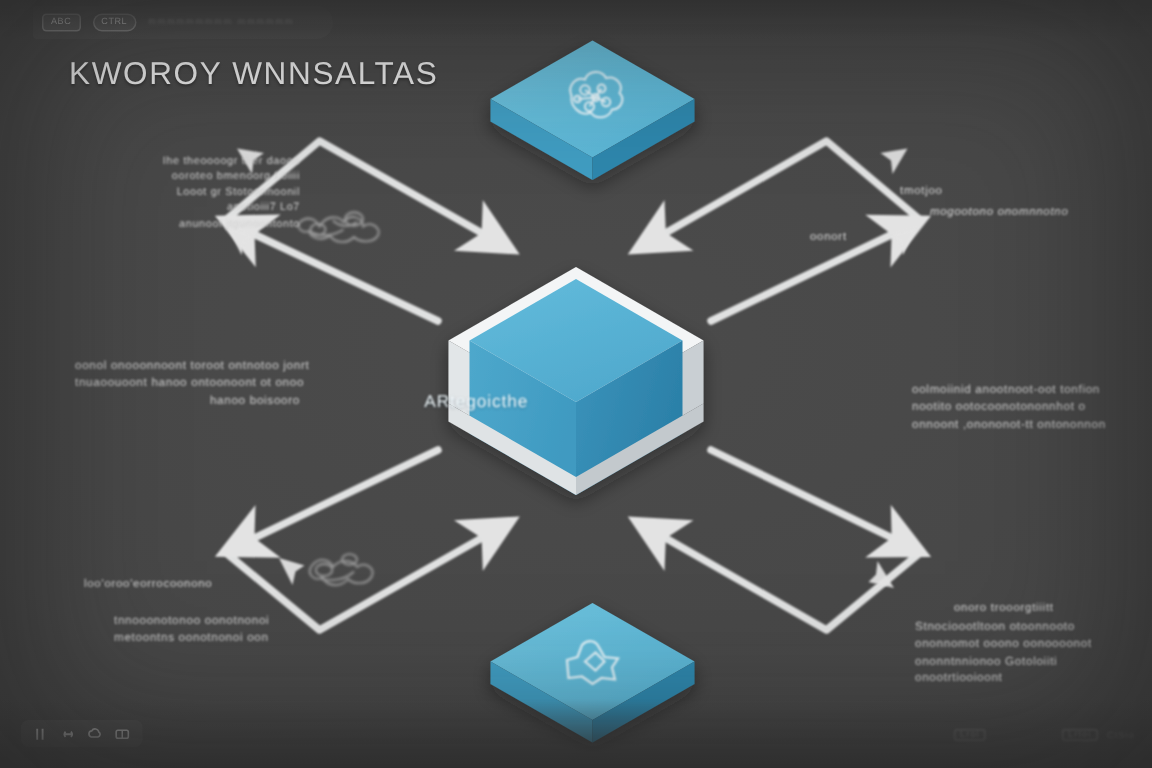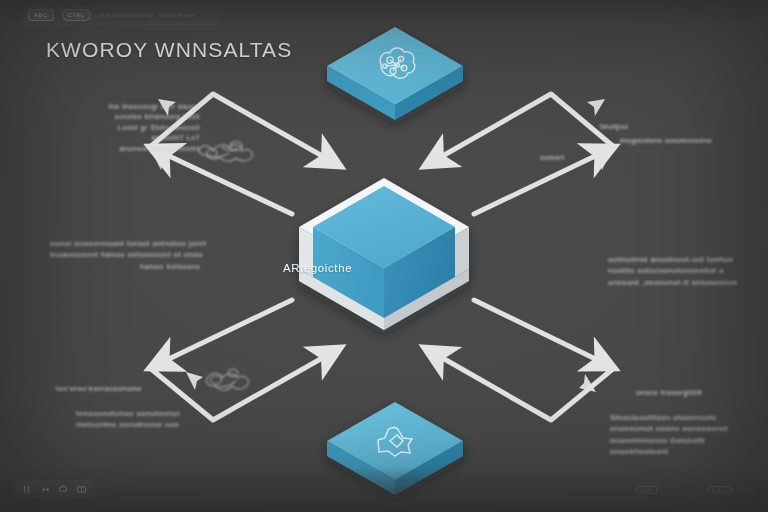--- a/index.html
+++ b/index.html
@@ -244,21 +244,21 @@
   <div class="tblock l" style="left:540px;top:133px;">
     <div class="label">oonort</div>
   </div>
 
   <div class="tblock l" style="left:608px;top:234px;width:165px;">
     <div class="tline small">oolmoiinid  anootnoot-oot tonfion</div>
     <div class="tline small">nootito ootocoonotononnhot o</div>
     <div class="tline small">onnoont ,onononot-tt  ontononnon</div>
   </div>
 
-  <div class="tblock l" style="left:636px;top:368px;text-align:center;">
+  <div class="tblock l" style="left:636px;top:380px;text-align:center;">
     <div class="label">onoro   trooorgtiiitt</div>
   </div>
   <div class="tblock l" style="left:610px;top:392px;width:160px;">
     <div class="tline small">Stnocioootltoon otoonnooto</div>
     <div class="tline small">ononnomot ooono oonoooonot</div>
     <div class="tline small">ononntnnionoo  Gotoloiiti</div>
     <div class="tline small">onootrtiooioont</div>
   </div>
 
   <svg class="art" viewBox="0 0 768 512">

